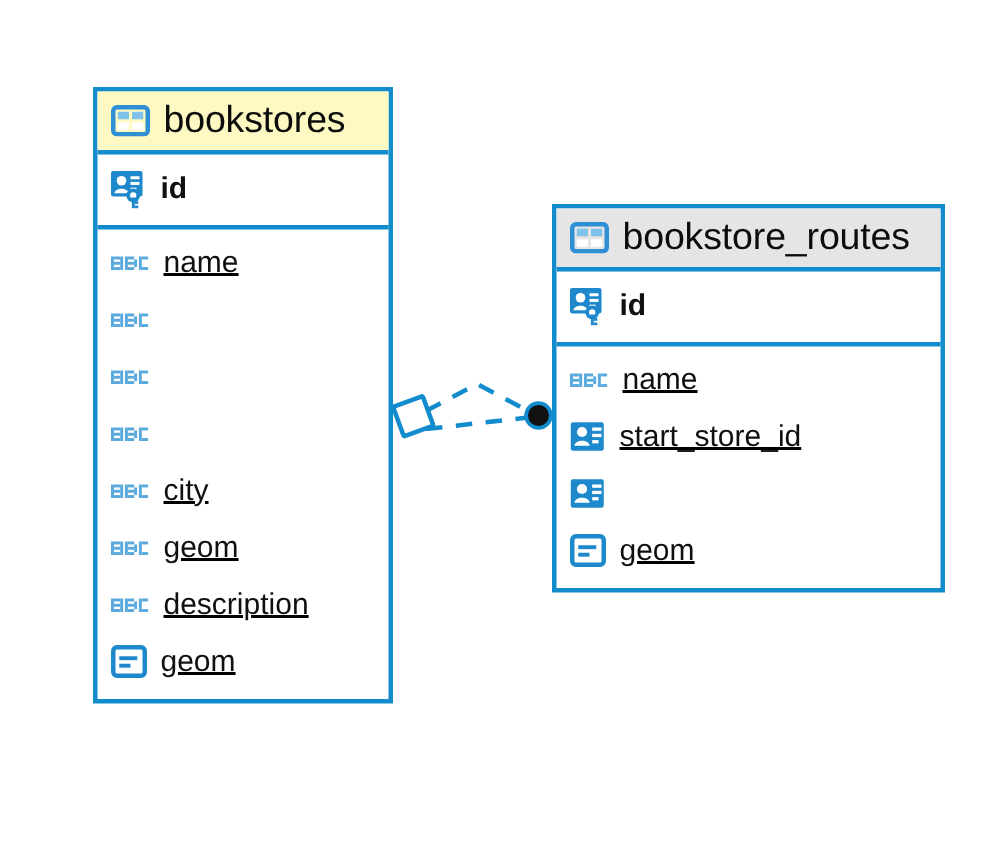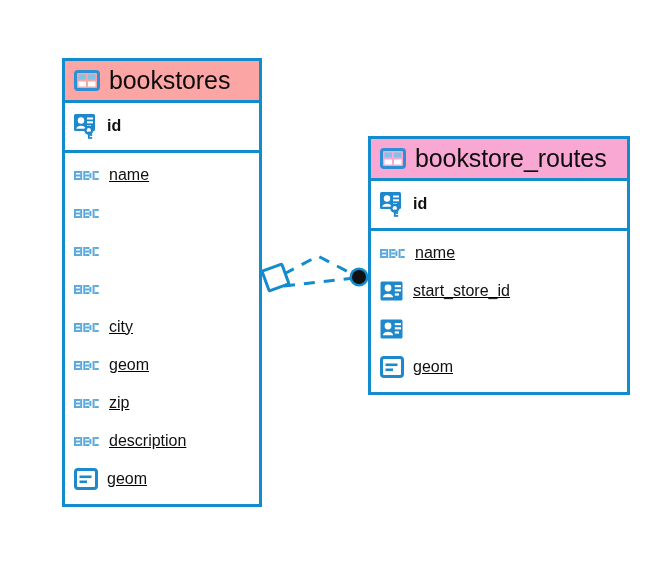--- a/index.html
+++ b/index.html
@@ -33,22 +33,22 @@
     z-index: 3;
   }
 
   .entity-header {
     box-sizing: border-box;
     display: flex;
     align-items: center;
     padding: 6px 10px 6px 9px;
     border-bottom: 3px solid #128ccd;
   }
-  .entity-header.accent-orange { background: #fca5a5; }
-  .entity-header.accent-grey   { background: #f9a8d4; }
+  .entity-header.accent-orange { background: #fef9c3; }
+  .entity-header.accent-grey   { background: #e5e5e5; }
 
   .entity-title {
     font-size: 25px;
     color: #0c0c0c;
     line-height: 1.08;
     letter-spacing: -0.1px;
     white-space: nowrap;
     margin-left: 9px;
   }
 
@@ -62,21 +62,21 @@
     padding: 3px 9px 6px 9px;
     text-decoration: underline;
   }
 
   .field-row {
     display: flex;
     align-items: center;
     height: 38px;
   }
   .field-label {
-    font-size: 16px;
+    font-size: 20px;
     color: #101010;
     line-height: 1.05;
     white-space: nowrap;
     margin-left: 8px;
   }
   .field-label.pk {
     font-weight: bold;
     margin-left: 6px;
   }
 
@@ -289,42 +289,20 @@
               <rect x="15" y="12.4" width="5.6" height="2.6"></rect>
               <rect x="24.8" y="3" width="2.6" height="12"></rect>
               <rect x="27.4" y="3" width="5.6" height="2.6"></rect>
                 <rect x="27.4" y="12.4" width="5.6" height="2.6"></rect>
             </g>
           </svg>
         </span>
         <span class="field-label">geom</span>
       </div>
 
-      <div class="field-row">
-        <span class="icon">
-          <svg width="27" height="15" viewBox="0 0 36 18">
-            <g fill="#5aa9dd">
-              <rect x="0" y="3" width="2.6" height="12"></rect>
-                <rect x="8.2" y="3" width="2.6" height="12"></rect>
-              <rect x="2.6" y="3" width="5.6" height="2.6"></rect>
-                <rect x="2.6" y="7.7" width="5.6" height="2.6"></rect>
-              <rect x="2.6" y="12.4" width="5.6" height="2.6"></rect>
-              <rect x="12.4" y="3" width="2.6" height="12"></rect>
-                <rect x="20.6" y="5.6" width="2.6" height="6.8"></rect>
-              <rect x="15" y="3" width="5.6" height="2.6"></rect>
-                <rect x="15" y="7.7" width="5.6" height="2.6"></rect>
-              <rect x="15" y="12.4" width="5.6" height="2.6"></rect>
-              <rect x="24.8" y="3" width="2.6" height="12"></rect>
-              <rect x="27.4" y="3" width="5.6" height="2.6"></rect>
-                <rect x="27.4" y="12.4" width="5.6" height="2.6"></rect>
-            </g>
-          </svg>
-        </span>
-        <span class="field-label">zip</span>
-      </div>
 
       <div class="field-row">
         <span class="icon">
           <svg width="27" height="15" viewBox="0 0 36 18">
             <g fill="#5aa9dd">
               <rect x="0" y="3" width="2.6" height="12"></rect>
                 <rect x="8.2" y="3" width="2.6" height="12"></rect>
               <rect x="2.6" y="3" width="5.6" height="2.6"></rect>
                 <rect x="2.6" y="7.7" width="5.6" height="2.6"></rect>
               <rect x="2.6" y="12.4" width="5.6" height="2.6"></rect>

